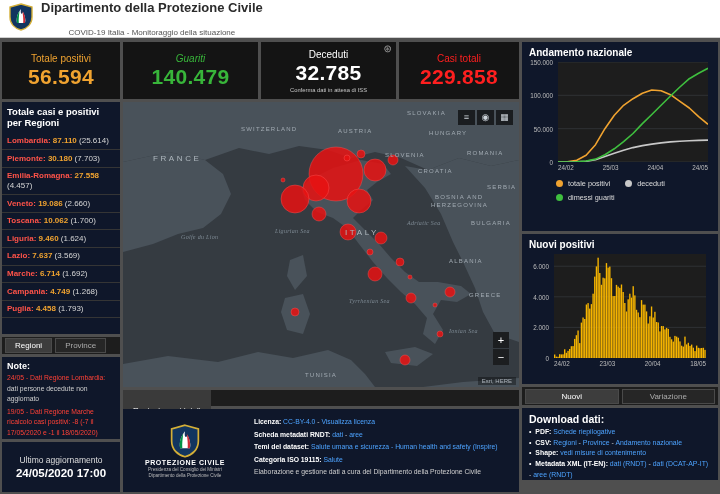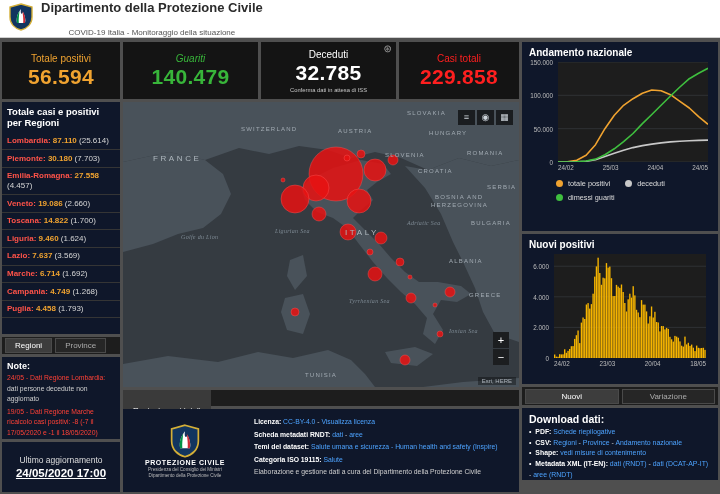--- a/index.html
+++ b/index.html
@@ -35,21 +35,21 @@
   .rval{color:#f0a330;font-weight:bold;}
   .rpos{color:#d6d6d6;}
   #lp-tabs{left:2px;top:337px;width:118px;height:17px;display:flex;align-items:center;gap:3px;padding:0 3px;background:#1d1d1d;position:absolute;}
   .lp-tab{font-size:8px;padding:2px 9px;border:1px solid #4a4a4a;background:#262626;color:#aaa;cursor:pointer;}
   .lp-tab.active{background:#3d3d3d;color:#fff;}
   #notes-panel{left:2px;top:357px;width:118px;height:82px;overflow:hidden;}
   #notes-panel .panel-title{padding:4px 5px 1px 5px;font-size:9px;}
   .note-line{font-size:7px;line-height:1.35;padding:1px 5px;}
   #update-panel{left:2px;top:442px;width:118px;height:50px;display:flex;flex-direction:column;align-items:center;justify-content:center;text-align:center;}
   .lu-label{font-size:8.5px;color:#ddd;}
-  .lu-value{font-size:11.5px;font-weight:bold;color:#fff;margin-top:2px;text-decoration:underline;}
+  .lu-value{font-size:11.5px;font-weight:bold;color:#fff;margin-top:2px;}
 
   
   #map-panel{left:123px;top:102px;width:396px;height:285px;background:#353b41;overflow:hidden;cursor:grab;}
   .map-svg{position:absolute;left:0;top:0;width:396px;height:285px;}
   .map-labels{position:absolute;left:0;top:0;width:396px;height:285px;pointer-events:none;}
   .mlabel{position:absolute;font-size:6px;letter-spacing:1.2px;color:#a2abb3;white-space:nowrap;}
   .mlabel.big{font-size:8px;letter-spacing:2.6px;color:#aeb7bd;}
   .mlabel.sea{font-family:"Liberation Serif",serif;font-style:italic;letter-spacing:.3px;color:#7e8a94;}
   .map-tools{position:absolute;top:8px;right:6px;display:flex;gap:2px;}
   .tool-chip{width:17px;height:15px;background:rgba(18,20,22,.85);color:#cdd4da;font-size:9px;line-height:15px;text-align:center;border:none;cursor:pointer;}
@@ -135,21 +135,21 @@
   <div class="card-value" style="color: rgb(255, 31, 31);">229.858</div>
 </section>
 
 <section class="panel" id="regions-panel">
   <div class="panel-title">Totale casi e positivi per Regioni</div>
   <div>
       <div class="region-row"><span class="rname">Lombardia: </span><span class="rval">87.110 </span><span class="rpos">(25.614)</span></div>
       <div class="region-row"><span class="rname">Piemonte: </span><span class="rval">30.180 </span><span class="rpos">(7.703)</span></div>
       <div class="region-row"><span class="rname">Emilia-Romagna: </span><span class="rval">27.558 </span><span class="rpos">(4.457)</span></div>
       <div class="region-row"><span class="rname">Veneto: </span><span class="rval">19.086 </span><span class="rpos">(2.660)</span></div>
-      <div class="region-row"><span class="rname">Toscana: </span><span class="rval">14.822 </span><span class="rpos">(1.700)</span></div>
+      <div class="region-row"><span class="rname">Toscana: </span><span class="rval">10.062 </span><span class="rpos">(1.700)</span></div>
       <div class="region-row"><span class="rname">Liguria: </span><span class="rval">9.460 </span><span class="rpos">(1.624)</span></div>
       <div class="region-row"><span class="rname">Lazio: </span><span class="rval">7.637 </span><span class="rpos">(3.569)</span></div>
       <div class="region-row"><span class="rname">Marche: </span><span class="rval">6.714 </span><span class="rpos">(1.692)</span></div>
       <div class="region-row"><span class="rname">Campania: </span><span class="rval">4.749 </span><span class="rpos">(1.268)</span></div>
       <div class="region-row"><span class="rname">Puglia: </span><span class="rval">4.458 </span><span class="rpos">(1.793)</span></div>
     </div>
 </section>
 <div id="lp-tabs">
   <button class="lp-tab active">Regioni</button>
   <button class="lp-tab">Province</button>

